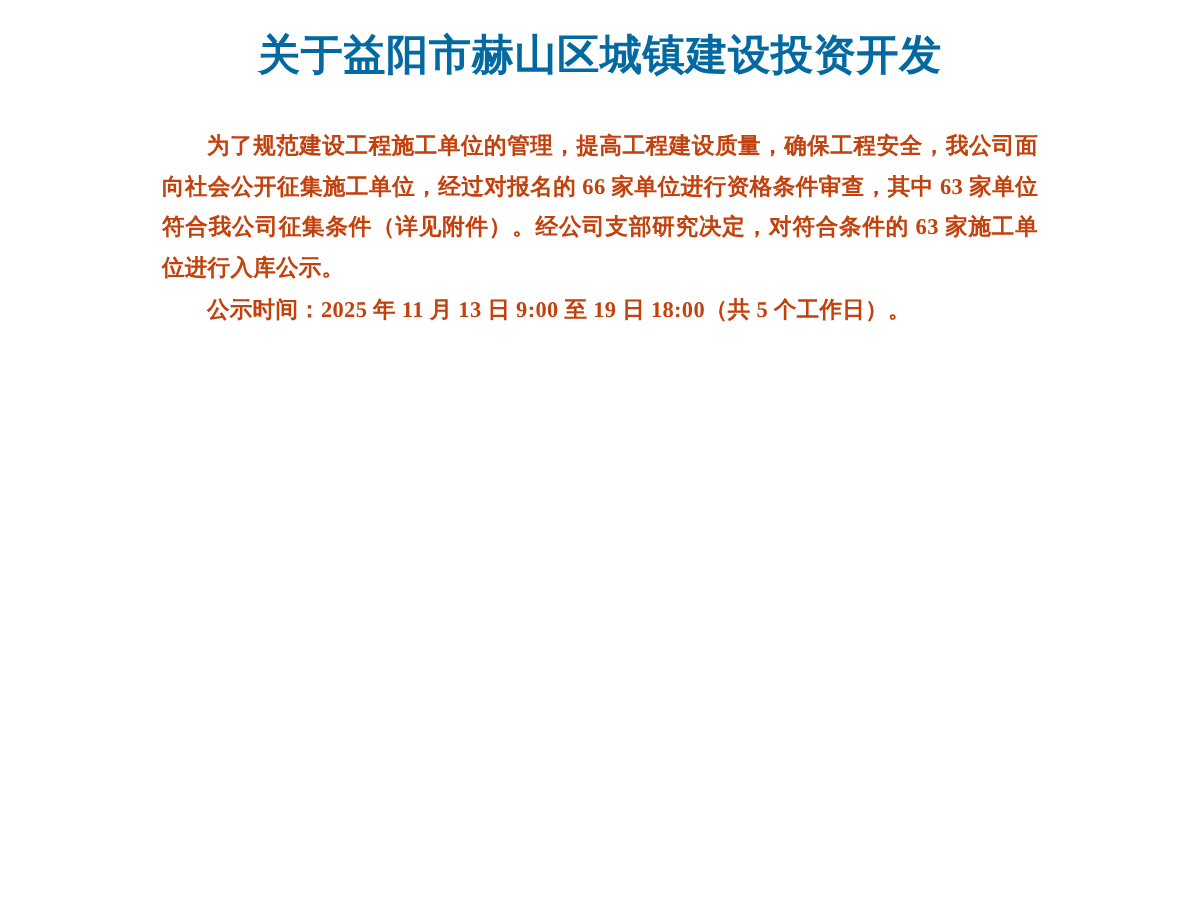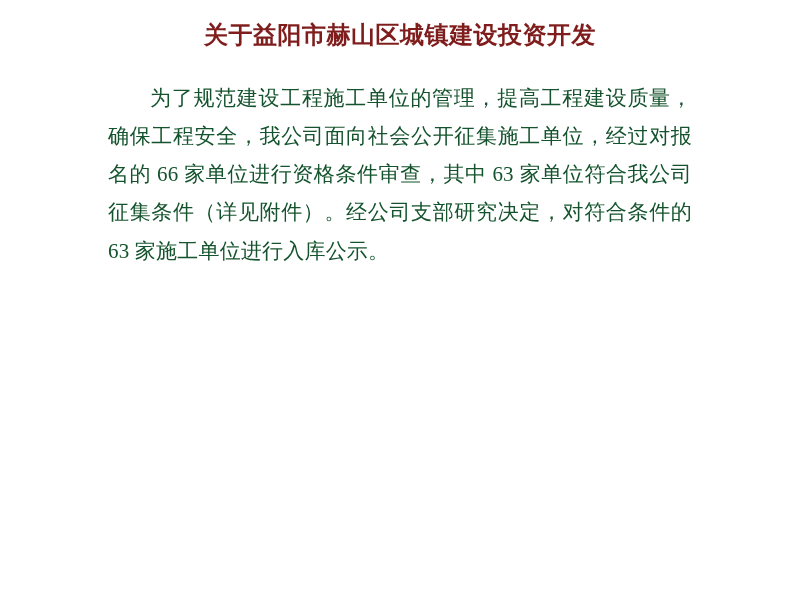--- a/index.html
+++ b/index.html
@@ -16,56 +16,58 @@
   }
   .page {
     width: 800px;
     height: 616px;
     box-sizing: border-box;
     padding: 18px 108px 0 108px;
     position: relative;
   }
   .doc-title {
     text-align: center;
-    font-size: 24px;
+    font-size: 28px;
     font-weight: bold;
     line-height: 1.45;
     letter-spacing: 0.5px;
     margin: 0 0 6px 0;
-    color: #7f1d1d;
+    color: #0369a1;
   }
   .doc-title .tline {
     display: block;
     white-space: nowrap;
   }
   .body-block {
     margin-top: 26px;
   }
   .para {
-    font-size: 21px;
+    font-size: 15px;
     line-height: 1.82;
     text-align: justify;
     text-justify: inter-ideograph;
     margin: 0;
     letter-spacing: 0.2px;
-    color: #14532d;
+    color: #c2410c;
+    font-weight: bold;
   }
   .para + .para {
     margin-top: 0;
   }
   .indent {
     text-indent: 2em;
   }
 </style>
 </head>
 <body>
 
 <div class="page">
 
   <div class="doc-title">
     <span class="tline">关于益阳市赫山区城镇建设投资开发</span>
   </div>
 
   <div class="body-block">
     <p class="para indent">为了规范建设工程施工单位的管理，提高工程建设质量，确保工程安全，我公司面向社会公开征集施工单位，经过对报名的 66 家单位进行资格条件审查，其中 63 家单位符合我公司征集条件（详见附件）。经公司支部研究决定，对符合条件的 63 家施工单位进行入库公示。</p>
+    <p class="para indent">公示时间：2025 年 11 月 13 日 9:00 至 19 日 18:00（共 5 个工作日）。</p>
   </div>
 
 </div>
 
 </body></html>

